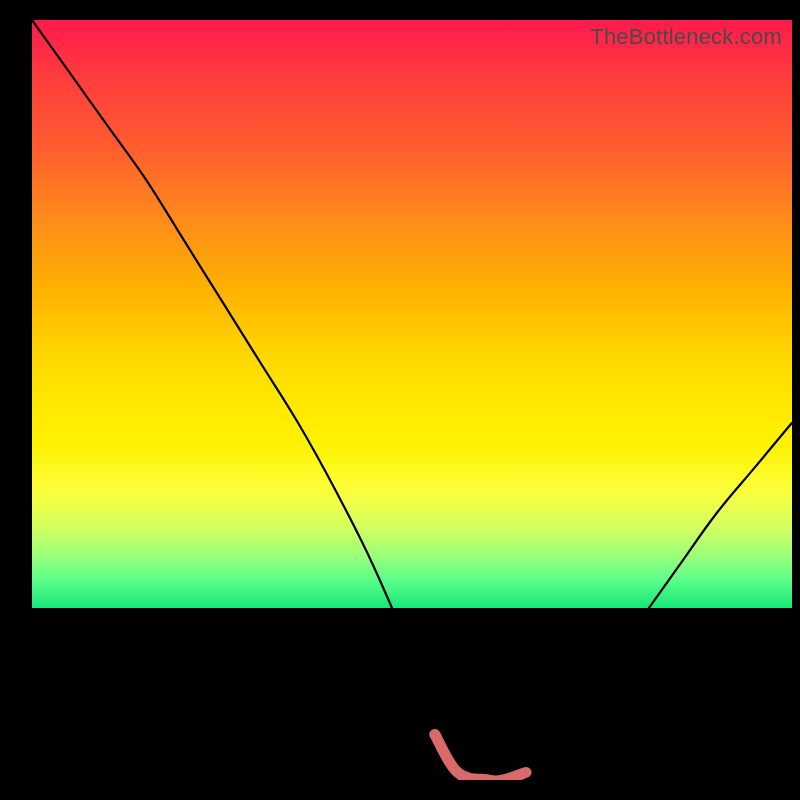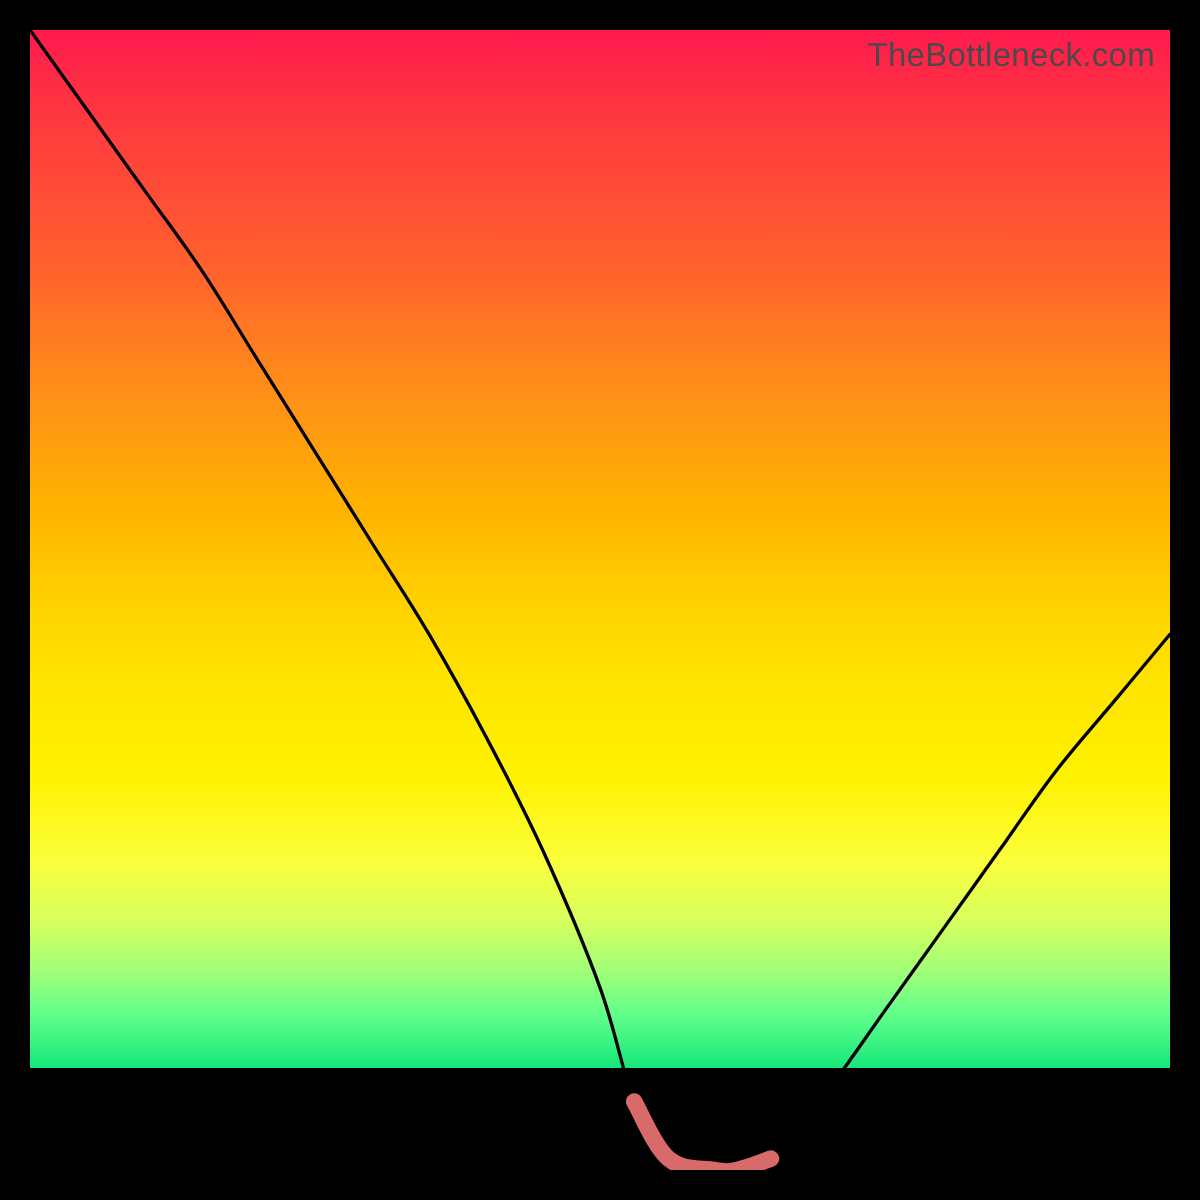--- a/index.html
+++ b/index.html
@@ -12,24 +12,24 @@
     background: #000;
   }
   .frame {
     position: relative;
     width: 800px;
     height: 800px;
     background: #000;
   }
   .plot-area {
     position: absolute;
-    left: 20px;
+    left: 32px;
     top: 20px;
     width: 760px;
-    height: 692px;
+    height: 588px;
     background: linear-gradient(
       to bottom,
       #ff1a4d 0%,
       #ff3d3d 10%,
       #ff5e2e 22%,
       #ff8c1a 34%,
       #ffb200 46%,
       #ffd400 56%,
       #ffe600 64%,
       #fff200 72%,

